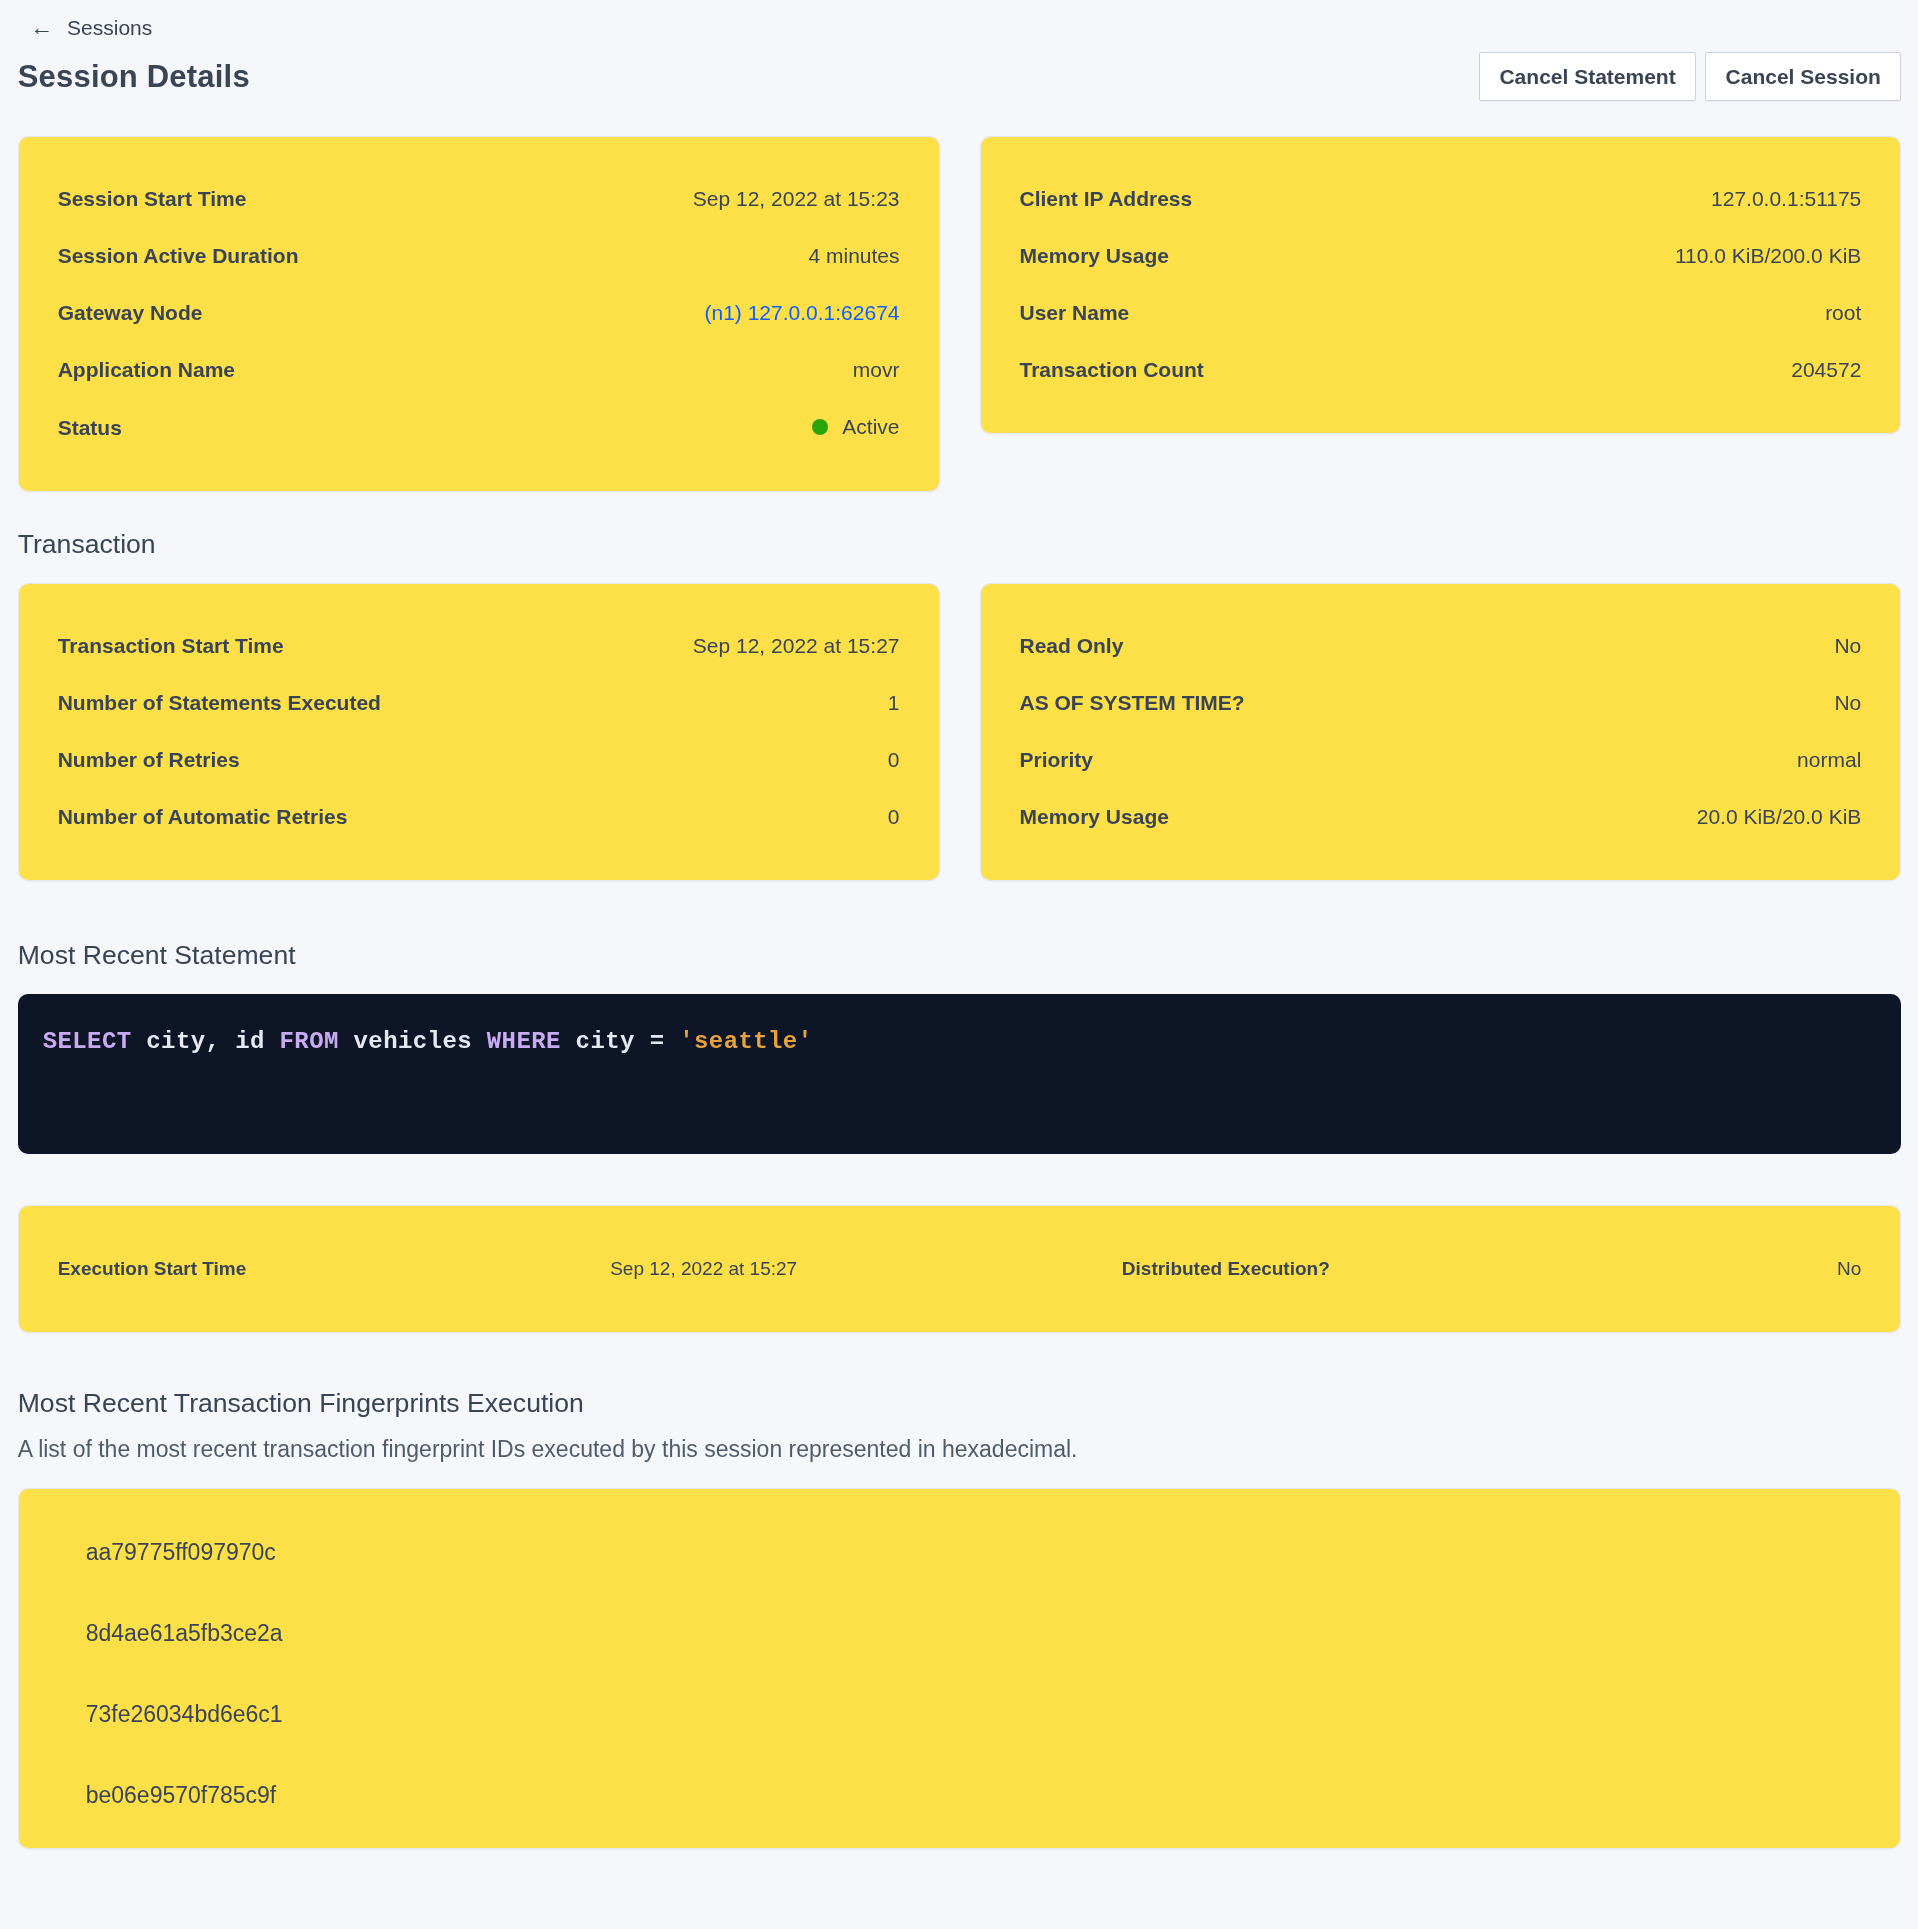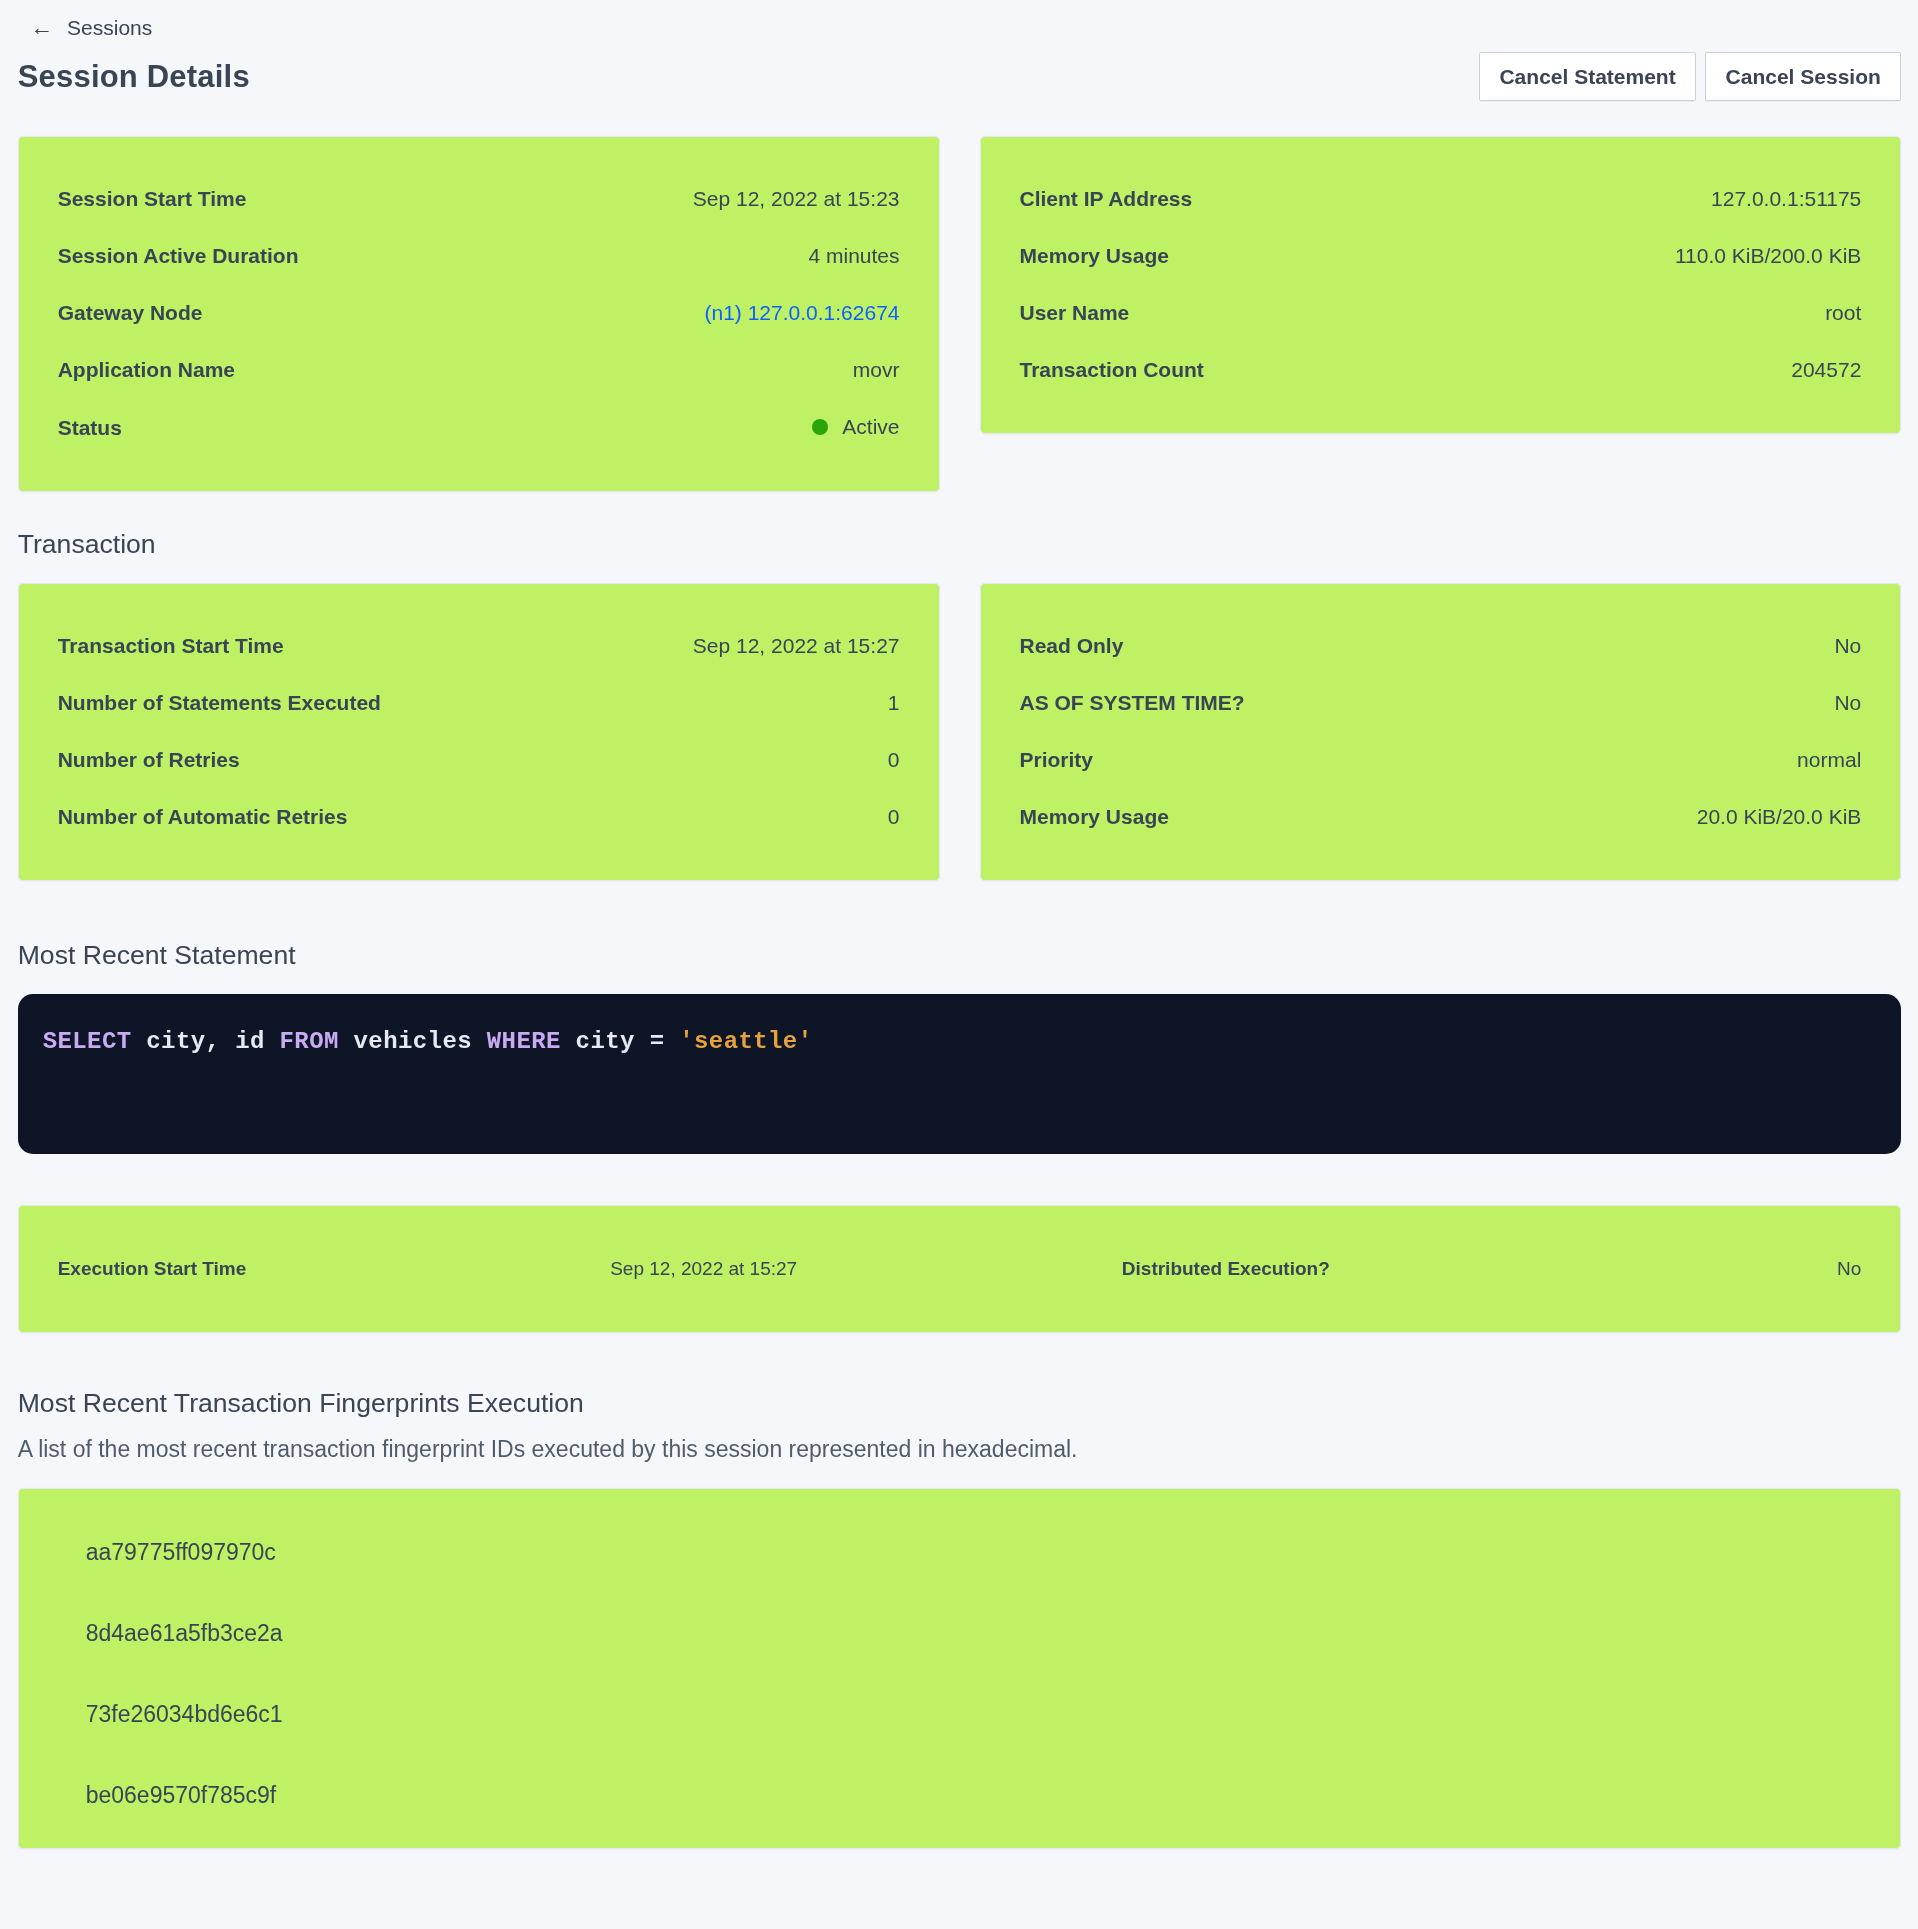--- a/index.html
+++ b/index.html
@@ -34,23 +34,23 @@
     font-size: 21px;
     font-weight: 700;
     padding: 11.5px 19.5px;
     cursor: pointer;
     box-shadow: 0 0.9px 0.9px rgba(16,30,55,0.04);
   }
 
   
   .grid-2 { display: grid; grid-template-columns: 1fr 1fr; gap: 40px; align-items: start; }
   .card {
-    background: #bef264;
+    background: #fde047;
     border: 0.9px solid #e3e8ef;
-    border-radius: 5px;
+    border-radius: 11px;
     box-shadow: 0 0.9px 1.8px rgba(16,30,55,0.04);
   }
   .summary-card { padding: 50px 39px 17.7px 39px; }
   .srow {
     display: flex; justify-content: space-between; align-items: baseline;
     font-size: 21px; margin-bottom: 33px;
   }
   .srow .lbl { font-weight: 700; color: #394455; }
   .srow .val { font-weight: 400; color: #394455; text-align: right; }
   .srow .val.link { color: #0E5FFF; cursor: pointer; }
@@ -63,21 +63,21 @@
   
   .section-heading { font-size: 26.6px; font-weight: 400; color: #394455; }
   .sec-transaction { margin: 37px 0 23px 0; }
   .sec-statement { margin: 59px 0 23px 0; }
   .sec-fingerprints { margin: 55px 0 0 0; }
   .section-desc { font-size: 23px; color: #4f5c6c; margin: 17.7px 0 25px 0; }
 
   
   .code-block {
     background: #0E1527;
-    border-radius: 15px;
+    border-radius: 10px;
     height: 160px;
     padding: 34px 25px;
   }
   .sql {
     font-family: "Liberation Mono", monospace;
     font-size: 24px;
     font-weight: 700;
     white-space: pre;
     letter-spacing: 0.4px;
   }

